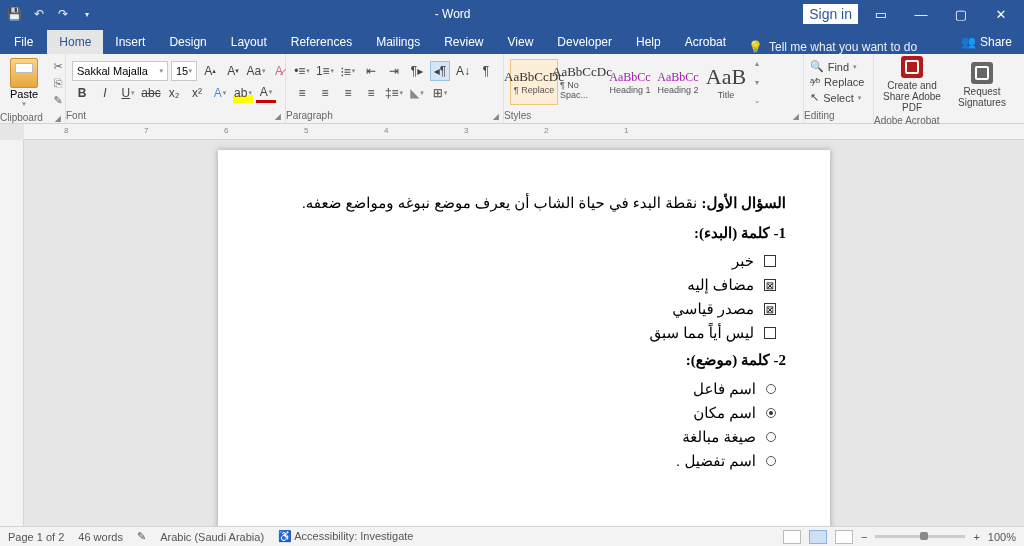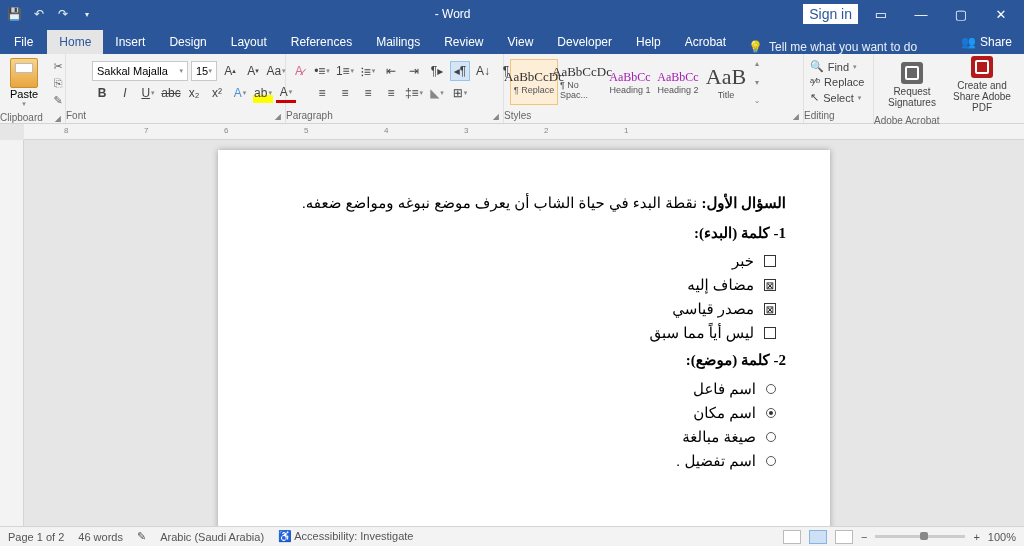--- a/index.html
+++ b/index.html
@@ -28,21 +28,21 @@
 .group-body { flex: 1; display: flex; align-items: center; padding: 2px 6px; gap: 4px; }
 .group-label { font-size: 10px; color: #666; padding-bottom: 2px; position: relative; }
 .group-label .dialog { position: absolute; right: 4px; bottom: 2px; font-size: 8px; color: #888; }
 
 .paste-col { display: flex; flex-direction: column; align-items: center; gap: 0; padding: 2px 4px; }
 .paste-icon { width: 28px; height: 30px; background: linear-gradient(#f9d48a,#e8a63e); border: 1px solid #c8902e; border-radius: 2px; position: relative; }
 .paste-icon::after { content: ""; position: absolute; top: 4px; left: 4px; right: 4px; height: 8px; background: #fff; border: 1px solid #bbb; }
 .mini-col { display: flex; flex-direction: column; gap: 3px; padding-left: 4px; }
 .mini { width: 16px; height: 14px; font-size: 11px; color: #666; display: flex; align-items: center; justify-content: center; }
 
-.font-row { display: flex; align-items: center; gap: 3px; margin-left: 20px; }
+.font-row { display: flex; align-items: center; gap: 3px; }
 .font-name { border: 1px solid #c8c8c8; background: #fff; height: 20px; width: 96px; font-size: 11px; display: flex; align-items: center; padding: 0 4px; }
 .font-size { border: 1px solid #c8c8c8; background: #fff; height: 20px; width: 26px; font-size: 11px; display: flex; align-items: center; padding: 0 4px; }
 .ibtn { width: 20px; height: 20px; display: inline-flex; align-items: center; justify-content: center; font-size: 12px; color: #444; }
 .ibtn .drop { font-size: 7px; margin-left: 1px; color: #888; }
 .col2 { display: flex; flex-direction: column; gap: 2px; }
 
 .style-box { width: 48px; height: 46px; border: 1px solid transparent; display: flex; flex-direction: column; align-items: center; justify-content: center; font-size: 9px; color: #555; padding: 1px; }
 .style-box.sel { border: 1px solid #f0c47c; background: #fdeed8; }
 .style-sample { font-family: "Times New Roman", serif; font-size: 13px; color: #333; }
 .style-sample.blue { color: #a21caf; font-size: 12px; }
@@ -258,26 +258,26 @@
             <span style="font-size:7px;color:#888">▾</span>
           </div>
     </div>
       </div>
     <div class="group-label">Editing</div>
   </div>
 
   <div class="group" style="width:146px;border-right:none">
     <div class="group-body" style="gap:6px">
       <div class="acro-col">
+        <div class="acro-icon"></div>
+        <span style="text-align:center;line-height:1.1">Create and Share Adobe PDF</span>
+      </div>
+      <div class="acro-col">
         <div class="acro-icon sig"></div>
         <span style="text-align:center;line-height:1.1">Request Signatures</span>
-      </div>
-      <div class="acro-col">
-        <div class="acro-icon"></div>
-        <span style="text-align:center;line-height:1.1">Create and Share Adobe PDF</span>
       </div>
     </div>
     <div class="group-label">Adobe Acrobat</div>
   </div>
 </div>
 
 <div class="workspace">
   <div class="hruler">
     <span class="num" style="left:40px">8</span>
     <span class="num" style="left:120px">7</span>

